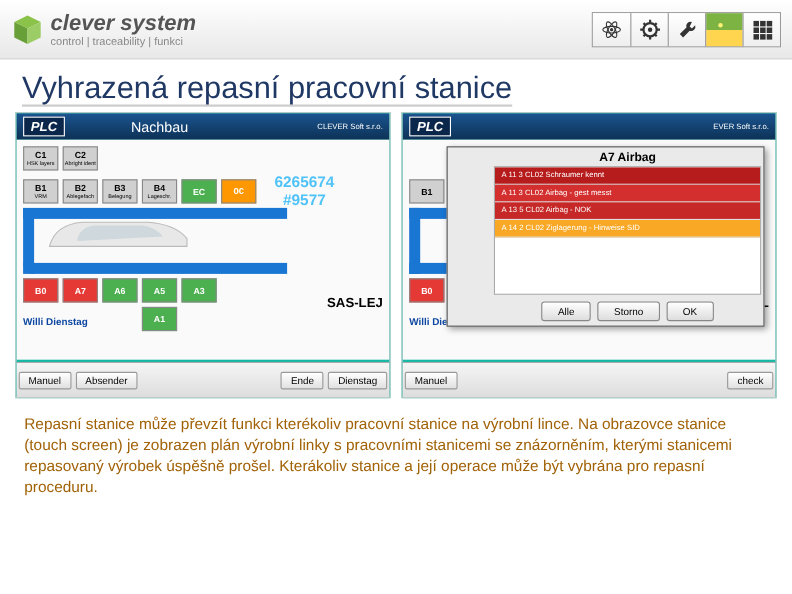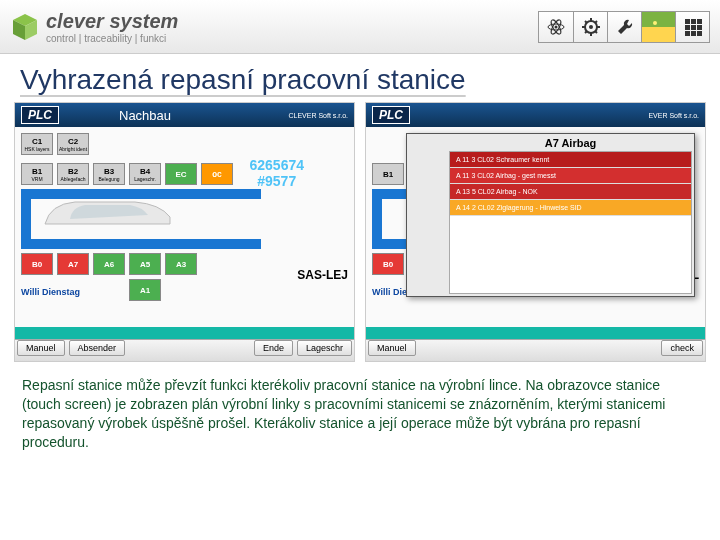--- a/index.html
+++ b/index.html
@@ -27,35 +27,35 @@
   .st-green { background: #4caf50; color:#fff; }
   .st-orange { background: #ff9800; color:#fff;font-family:Liberation Mono, monospace; }
   .st-red { background: #e53935; color:#fff; }
   .station span:first-child { font-size: 8px; }
   .station span:last-child { font-size: 5px; font-weight: normal; }
   .blue-line { position: absolute; background: #1976d2; }
   .code-text { position: absolute; right: 50px; top: 30px; color: #4fc3f7; font-size: 14px; font-weight: bold; text-align: center; }
   .car-shape { position: absolute; left: 20px; top: 62px; width: 150px; height: 60px; }
   .bottom-user { position: absolute; bottom: 30px; left: 6px; font-size: 9px; color: #0d47a1; font-weight: bold; }
   .sas { position: absolute; bottom: 45px; right: 6px; font-size: 12px; font-weight: bold; }
-  .panel-footer { position: absolute; bottom: 0; left: 0; right: 0; height: 22px; background: linear-gradient(#f5f5f5,#ddd); display: flex; align-items: flex-start; border-top: 1px solid #aaa; }
+  .panel-footer { position: absolute; bottom: 0; left: 0; right: 0; height: 32px; background: linear-gradient(#f5f5f5,#ddd); display: flex; align-items: center; border-top: 1px solid #aaa; }
   .footer-btn { font-size: 9px; padding: 2px 8px; border: 1px solid #999; background: linear-gradient(#fff,#e0e0e0); margin: 0 2px; border-radius: 2px; }
   .footer-spacer { flex: 1; }
   .modal { position: absolute; left: 40px; top: 6px; right: 10px; bottom: 30px; background: #eaeaea; border: 1px solid #555; box-shadow: 2px 2px 6px rgba(0,0,0,0.4); display: flex; flex-direction: column; padding-left: 40px; }
   .modal-title { text-align: center; font-size: 11px; font-weight: bold; padding: 3px 0 0; }
   .modal-sub { text-align: center; font-size: 8px; color: #333; padding-bottom: 3px; }
   .modal-list { flex: 1; background: #fff; margin: 2px; border: 1px solid #aaa; overflow: hidden; }
   .modal-row { font-size: 7px; padding: 4px 6px; border-bottom: 1px solid #ddd; color: #fff; }
   .mr1 { background: #b71c1c; }
   .mr2 { background: #d32f2f; }
   .mr3 { background: #c62828; }
   .mr4 { background: #f9a825; }
   .modal-footer { display: flex; justify-content: center; gap: 6px; padding: 4px; }
   .modal-btn { font-size: 9px; padding: 3px 14px; border: 1px solid #888; background: linear-gradient(#fff,#ddd); border-radius: 3px; }
-  .description { padding: 14px 22px; font-size: 14px; line-height: 1.35; color: #14532d; }
+  .description { padding: 14px 22px; font-size: 14px; line-height: 1.35; color: #a16207; }
 </style>
 </head>
 <body>
 
 <div class="header-bar">
   <div class="logo-block">
     <div class="logo-cube">
       <svg viewBox="0 0 30 30">
           <polygon points="15,2 27,8 15,14 3,8" fill="#8bc34a"></polygon>
           <polygon points="3,8 15,14 15,28 3,22" fill="#689f38"></polygon>
@@ -207,21 +207,21 @@
           </div>
       </div>
       <div class="sas">SAS-LEJ</div>
       <div class="bottom-user">Willi Dienstag</div>
     </div>
     <div class="panel-footer">
       <div class="footer-btn">Manuel</div>
       <div class="footer-btn">Absender</div>
       <div class="footer-spacer"></div>
       <div class="footer-btn">Ende</div>
-      <div class="footer-btn">Lageschr</div>
+      <div class="footer-btn">Dienstag</div>
     </div>
   </div>
 
   <div class="panel">
     <div class="panel-top">
       <span class="plc-box">PLC</span>
       <span class="panel-right-small">EVER Soft s.r.o.</span>
     </div>
     <div class="panel-body">
       <div class="station-row" style="left:6px; top:36px;">
@@ -243,20 +243,25 @@
       <div class="bottom-user">Willi Diens</div>
 
       <div class="modal">
         <div class="modal-title">A7 Airbag</div>
         <div class="modal-list">
           <div class="modal-row mr1">A 11 3 CL02 Schraumer kennt</div>
           <div class="modal-row mr2">A 11 3 CL02 Airbag - gest messt</div>
           <div class="modal-row mr3">A 13 5 CL02 Airbag - NOK</div>
           <div class="modal-row mr4">A 14 2 CL02 Ziglagerung - Hinweise SID</div>
         </div>
+        <div class="modal-footer">
+          <div class="modal-btn">Alle</div>
+          <div class="modal-btn">Storno</div>
+          <div class="modal-btn">OK</div>
+        </div>
       </div>
     </div>
     <div class="panel-footer">
       <div class="footer-btn">Manuel</div>
       <div class="footer-spacer"></div>
       <div class="footer-btn">check</div>
     </div>
   </div>
 </div>
 

